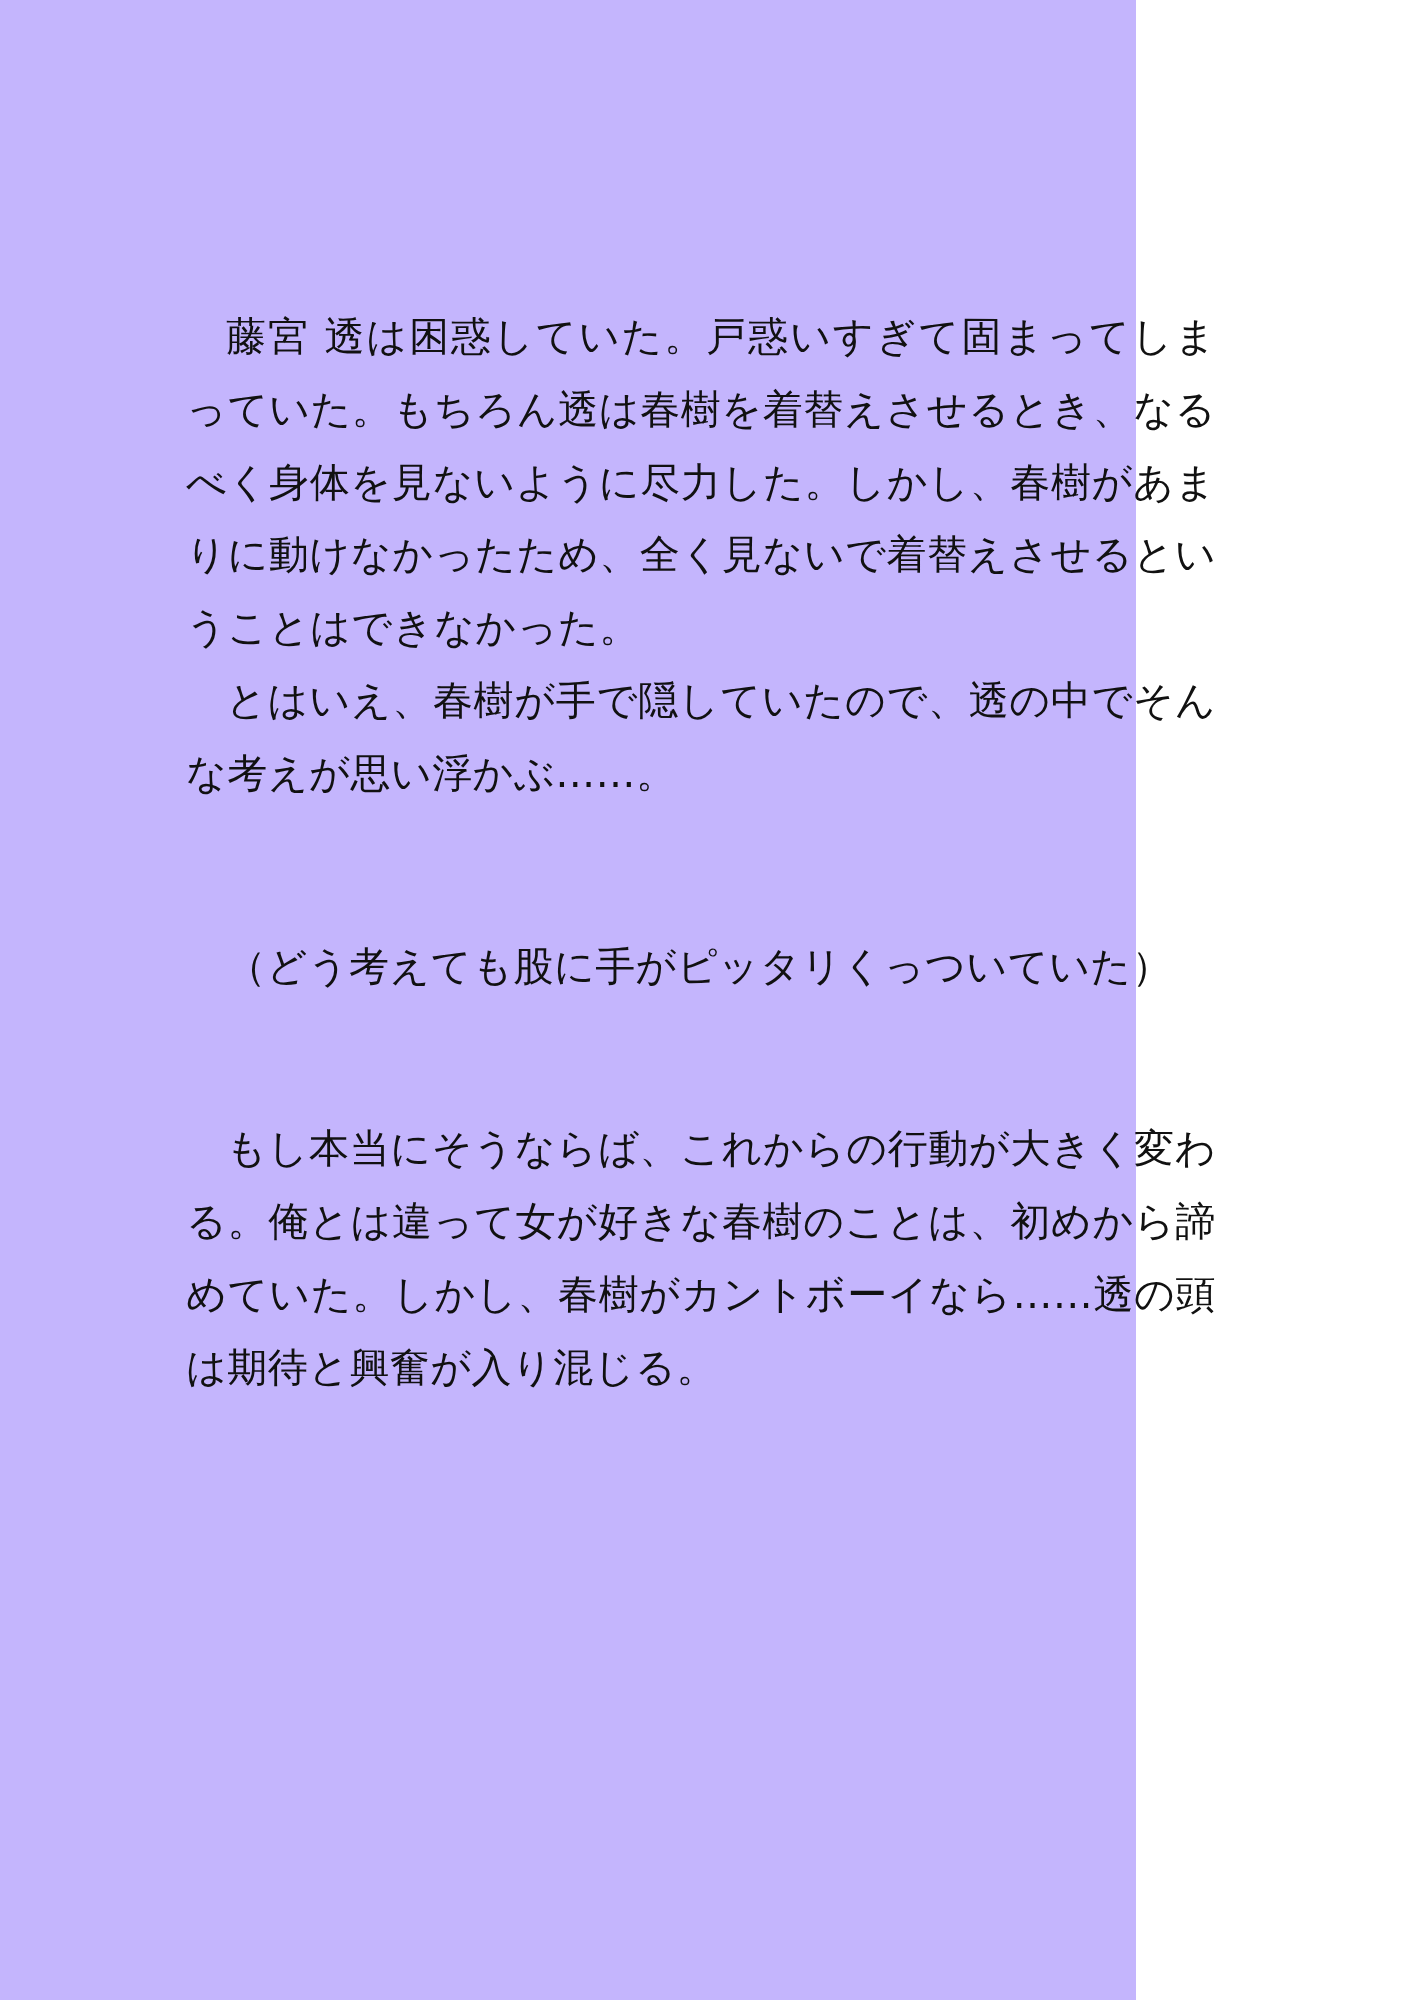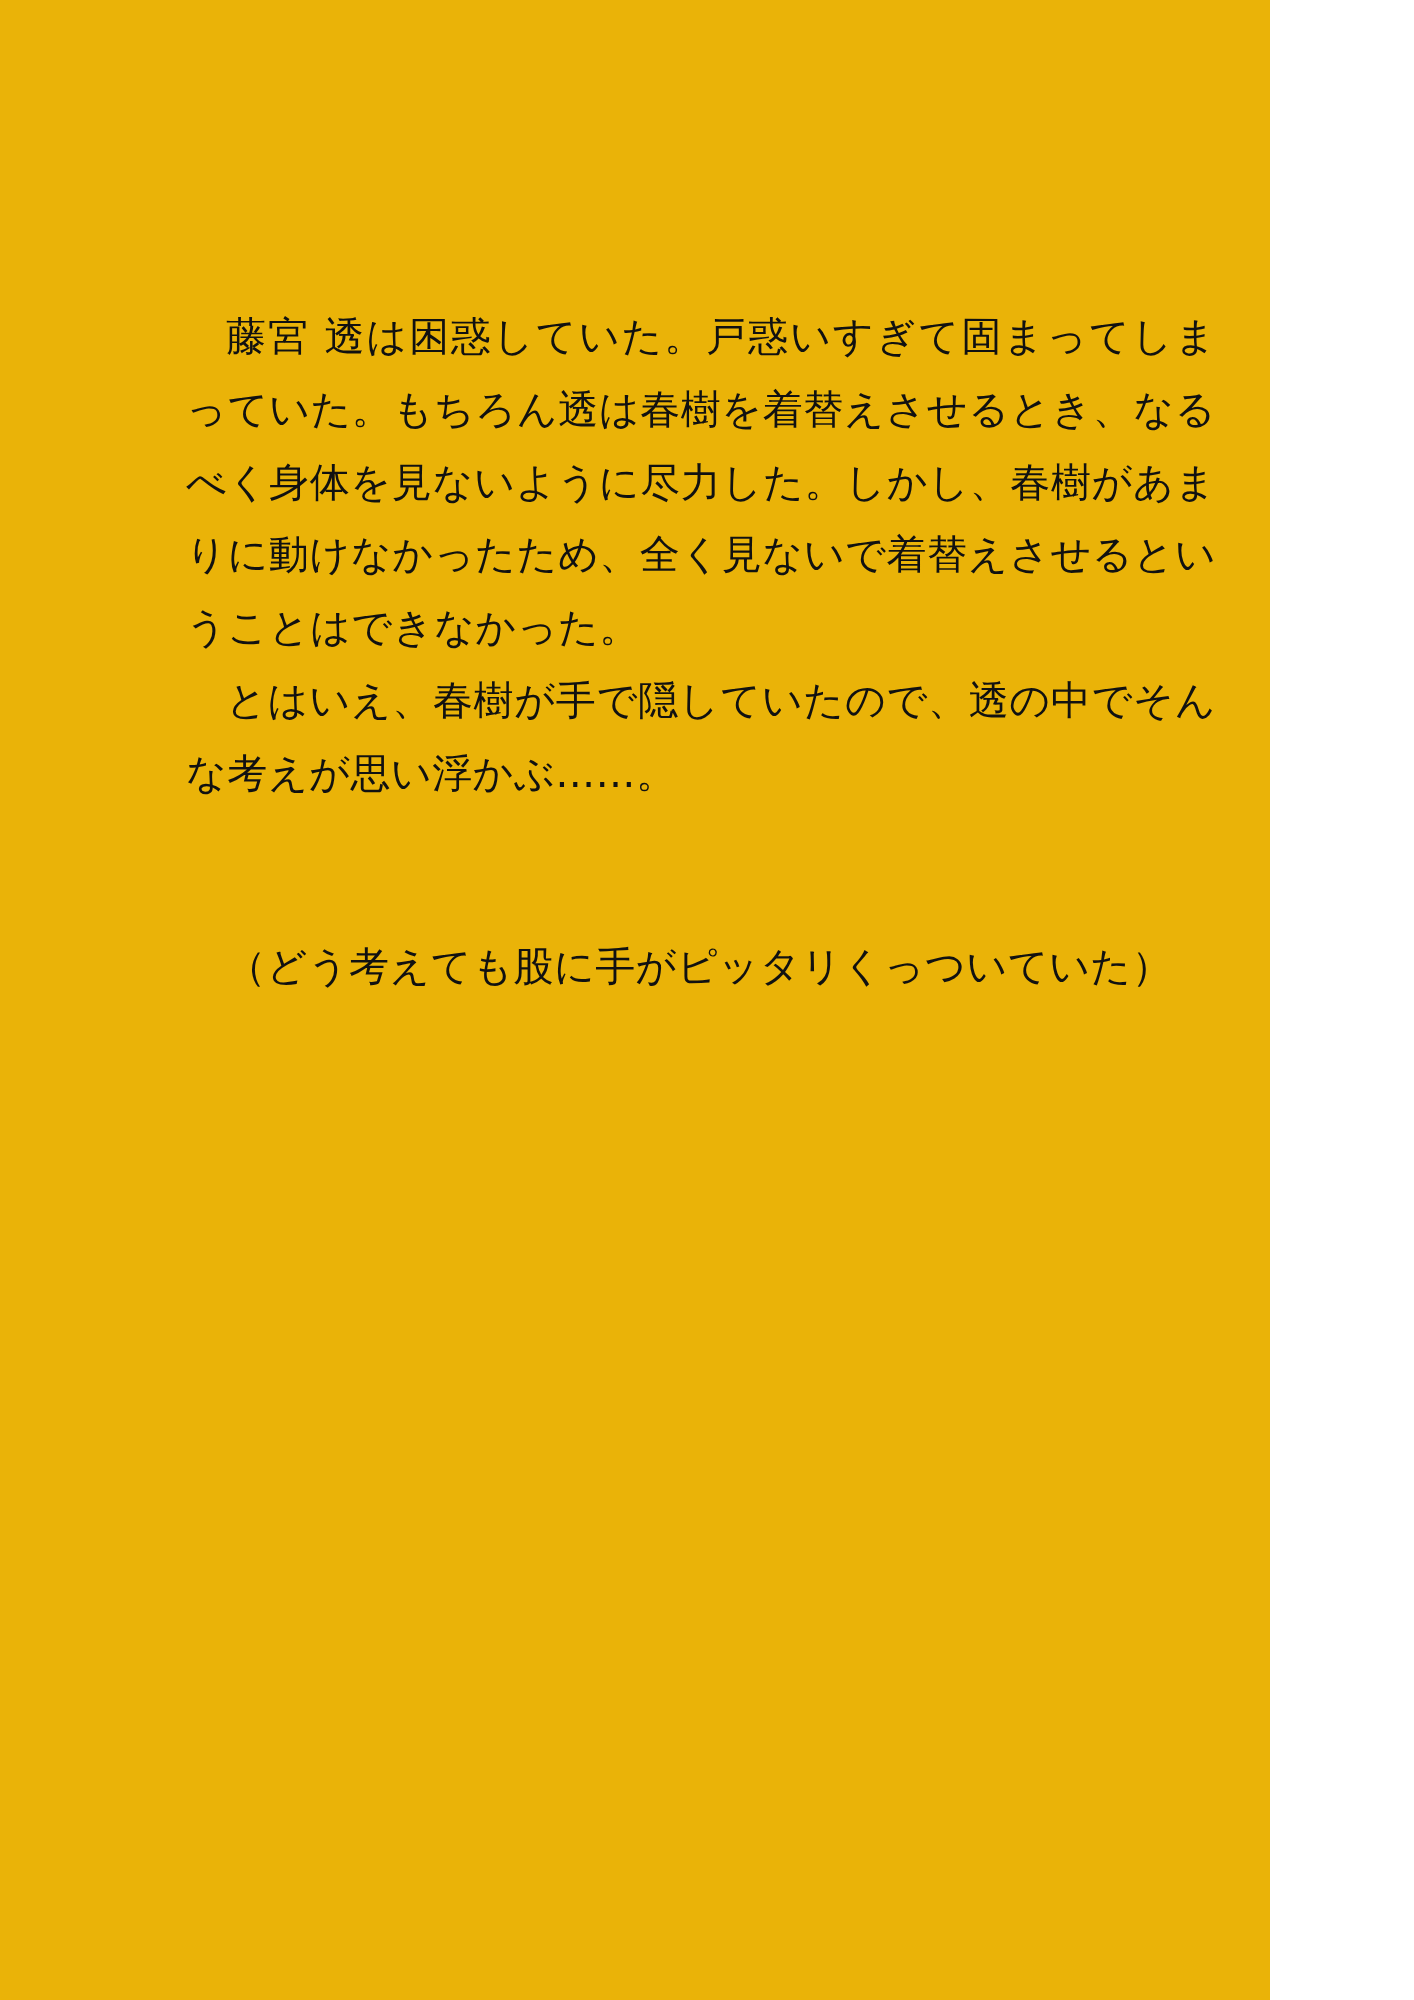--- a/index.html
+++ b/index.html
@@ -9,23 +9,23 @@
   }
   body {
     width: 1414px;
     height: 2000px;
     overflow: hidden;
     font-family: "DejaVu Sans", "Liberation Sans", sans-serif;
     color: #111111;
   }
   .page {
     position: relative;
-    width: 1270px;
+    width: 1136px;
     height: 2000px;
-    background: #eab308;
+    background: #c4b5fd;
     box-sizing: border-box;
   }
   .text-body {
     position: absolute;
     left: 186px;
     top: 300px;
     width: 1030px;
   }
   .para {
     font-size: 40px;
@@ -58,16 +58,17 @@
 
     <p class="para indent">とはいえ、春樹が手で隠していたので、透の中でそんな考えが思い浮かぶ……。</p>
 
     <div class="gap-large"></div>
 
     <p class="para indent">（どう考えても股に手がピッタリくっついていた）</p>
 
     <div class="gap-medium"></div>
 
 
+    <p class="para indent">もし本当にそうならば、これからの行動が大きく変わる。俺とは違って女が好きな春樹のことは、初めから諦めていた。しかし、春樹がカントボーイなら……透の頭は期待と興奮が入り混じる。</p>
 
   </div>
 
 </div>
 
 </body></html>

